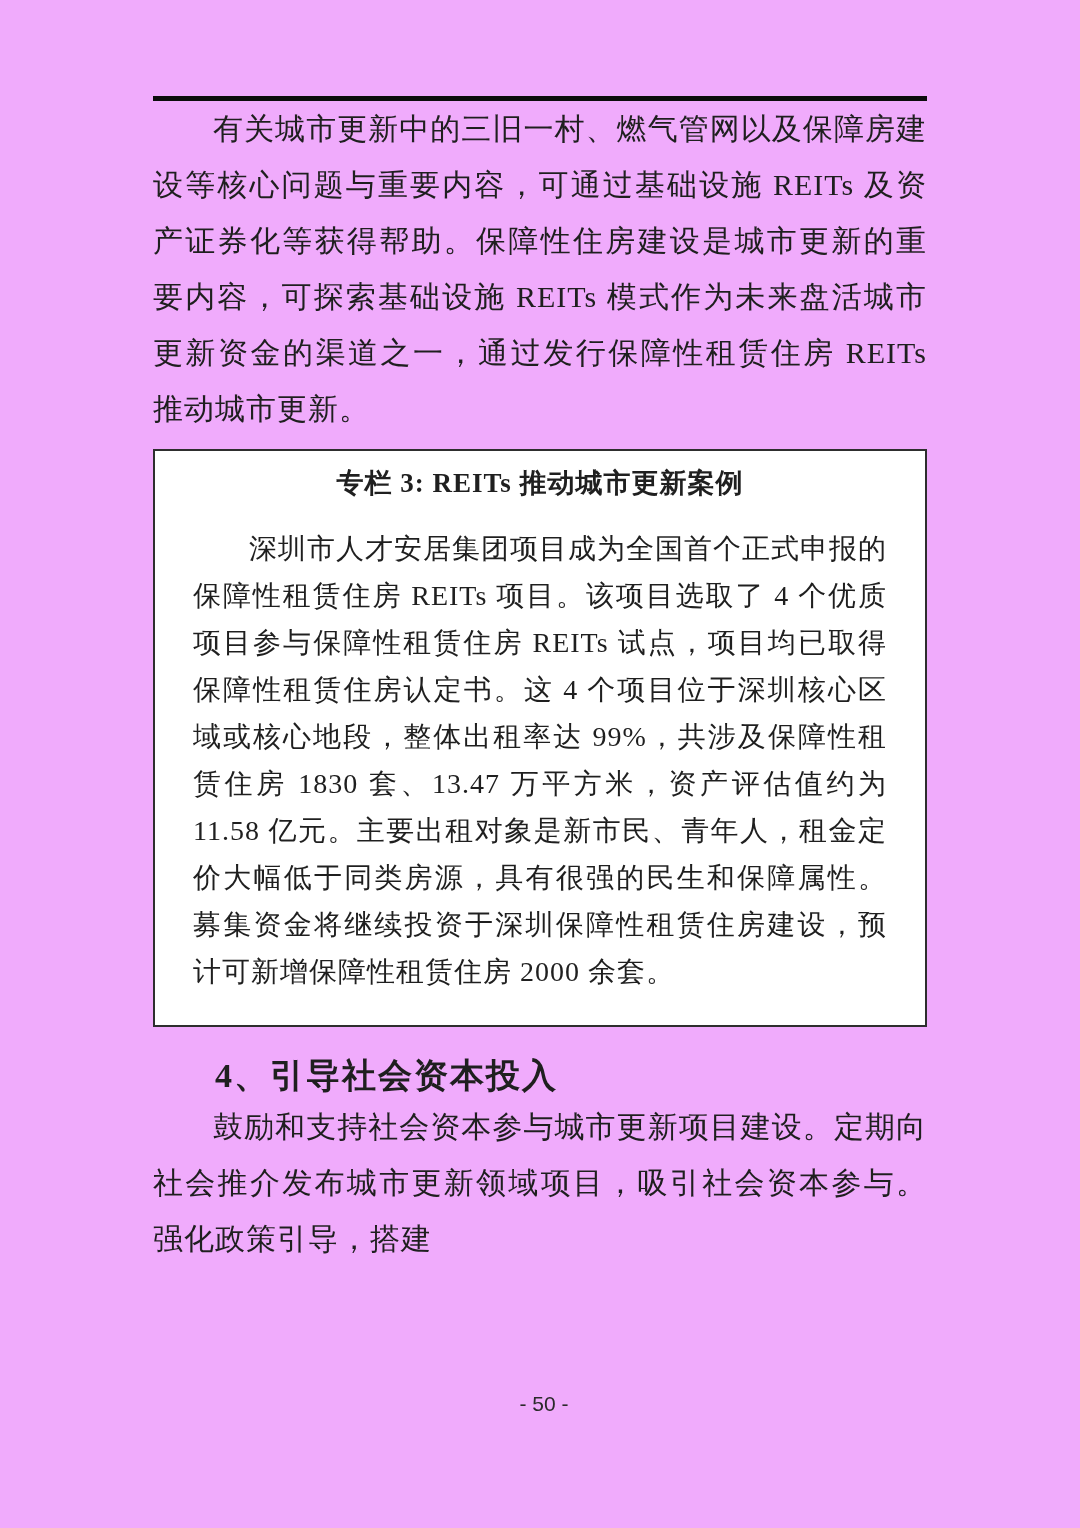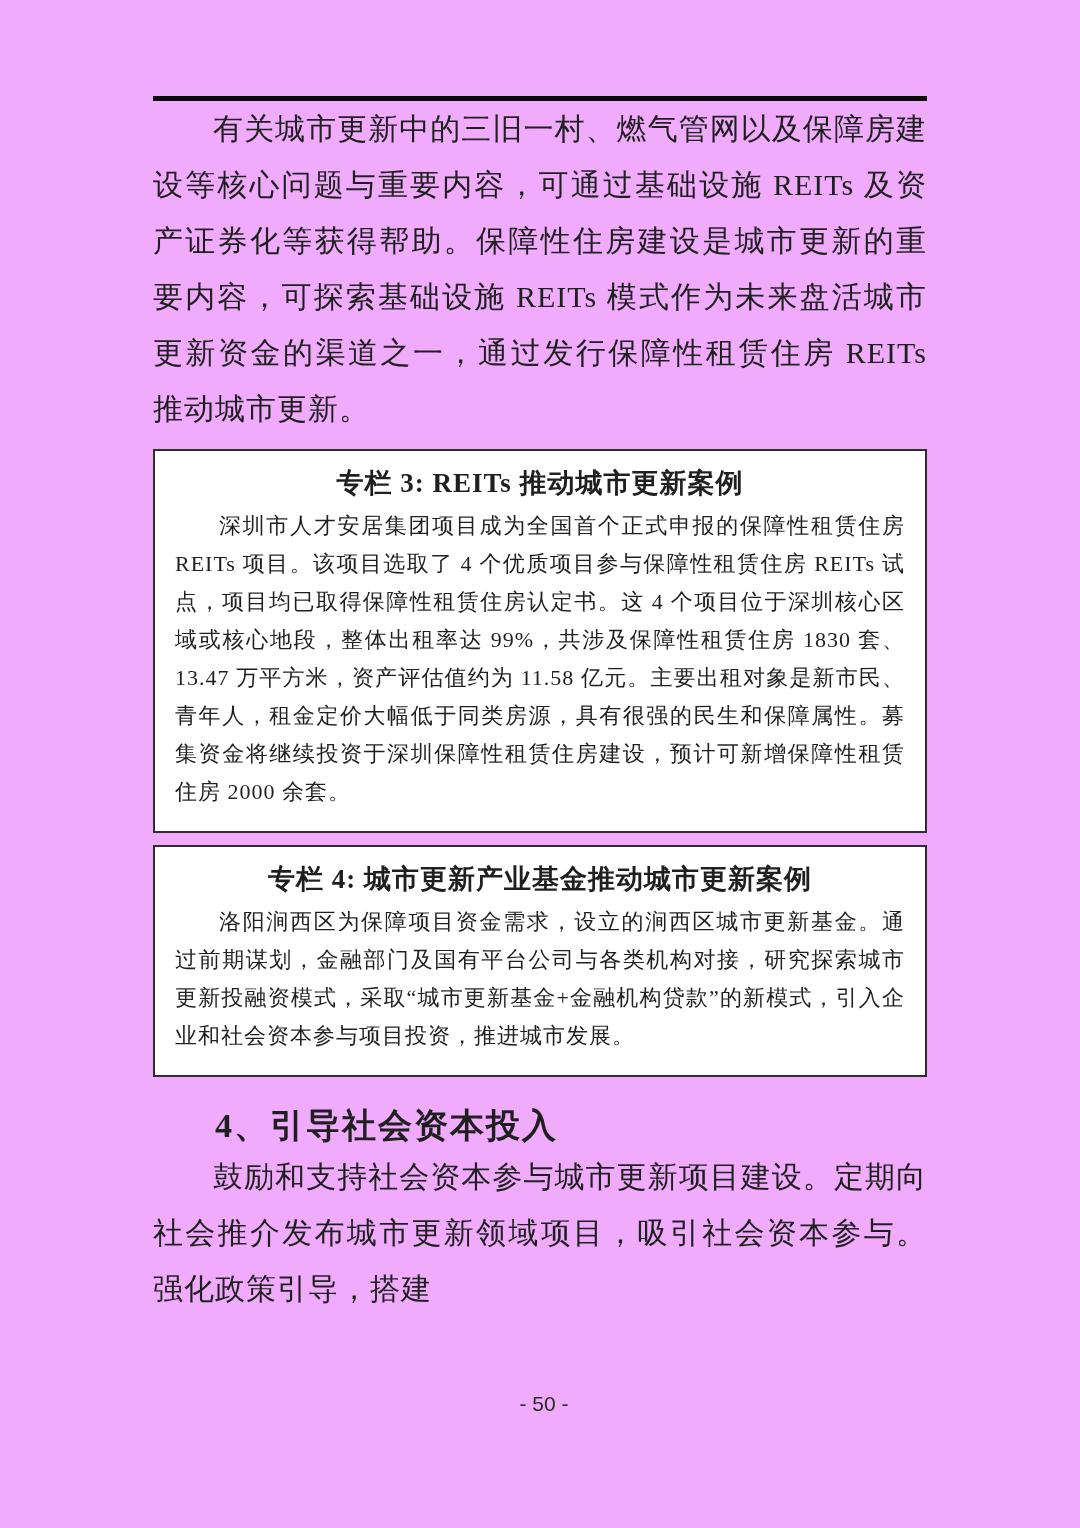--- a/index.html
+++ b/index.html
@@ -29,34 +29,34 @@
     text-align: justify;
     text-indent: 2em;
     letter-spacing: 1px;
   }
   .para-1 { margin-top: 30px; }
   .para-2 { margin-top: 20px; }
   .para-3 { margin-top: 14px; }
   .case-box {
     margin-top: 12px;
     border: 2px solid #2e2e2e;
-    padding: 8px 20px 20px 20px;
+    padding: 8px 20px 12px 20px;
     background: #ffffff;
   }
   .case-box-title {
     text-align: center;
     font-weight: bold;
     font-size: 27px;
     line-height: 48px;
     letter-spacing: 1px;
   }
   .case-box-body {
-    margin: 0;
-    font-size: 22px;
-    line-height: 38px;
+    margin: 18px;
+    font-size: 28px;
+    line-height: 47px;
     text-align: justify;
     text-indent: 2em;
     letter-spacing: 1px;
   }
   .section-heading {
     margin: 26px 0 0 62px;
     font-size: 34px;
     font-weight: bold;
     letter-spacing: 2px;
   }
@@ -80,24 +80,20 @@
     <div class="top-rule"></div>
 
     <p class="body-para para-1">有关城市更新中的三旧一村、燃气管网以及保障房建设等核心问题与重要内容，可通过基础设施 REITs 及资产证券化等获得帮助。保障性住房建设是城市更新的重要内容，可探索基础设施 REITs 模式作为未来盘活城市更新资金的渠道之一，通过发行保障性租赁住房 REITs 推动城市更新。</p>
 
     <div class="case-box">
       <div class="case-box-title">专栏 3: REITs 推动城市更新案例</div>
       <p class="case-box-body">深圳市人才安居集团项目成为全国首个正式申报的保障性租赁住房 REITs 项目。该项目选取了 4 个优质项目参与保障性租赁住房 REITs 试点，项目均已取得保障性租赁住房认定书。这 4 个项目位于深圳核心区域或核心地段，整体出租率达 99%，共涉及保障性租赁住房 1830 套、13.47 万平方米，资产评估值约为 11.58 亿元。主要出租对象是新市民、青年人，租金定价大幅低于同类房源，具有很强的民生和保障属性。募集资金将继续投资于深圳保障性租赁住房建设，预计可新增保障性租赁住房 2000 余套。</p>
     </div>
 
 
-    <div class="case-box">
-      <div class="case-box-title">专栏 4: 城市更新产业基金推动城市更新案例</div>
-      <p class="case-box-body">洛阳涧西区为保障项目资金需求，设立的涧西区城市更新基金。通过前期谋划，金融部门及国有平台公司与各类机构对接，研究探索城市更新投融资模式，采取“城市更新基金+金融机构贷款”的新模式，引入企业和社会资本参与项目投资，推进城市发展。</p>
-    </div>
 
     <div class="section-heading">4、引导社会资本投入</div>
 
     <p class="body-para para-3">鼓励和支持社会资本参与城市更新项目建设。定期向社会推介发布城市更新领域项目，吸引社会资本参与。强化政策引导，搭建</p>
 
   </div>
 
   <div class="page-number">- 50 -</div>
 </div>
 

